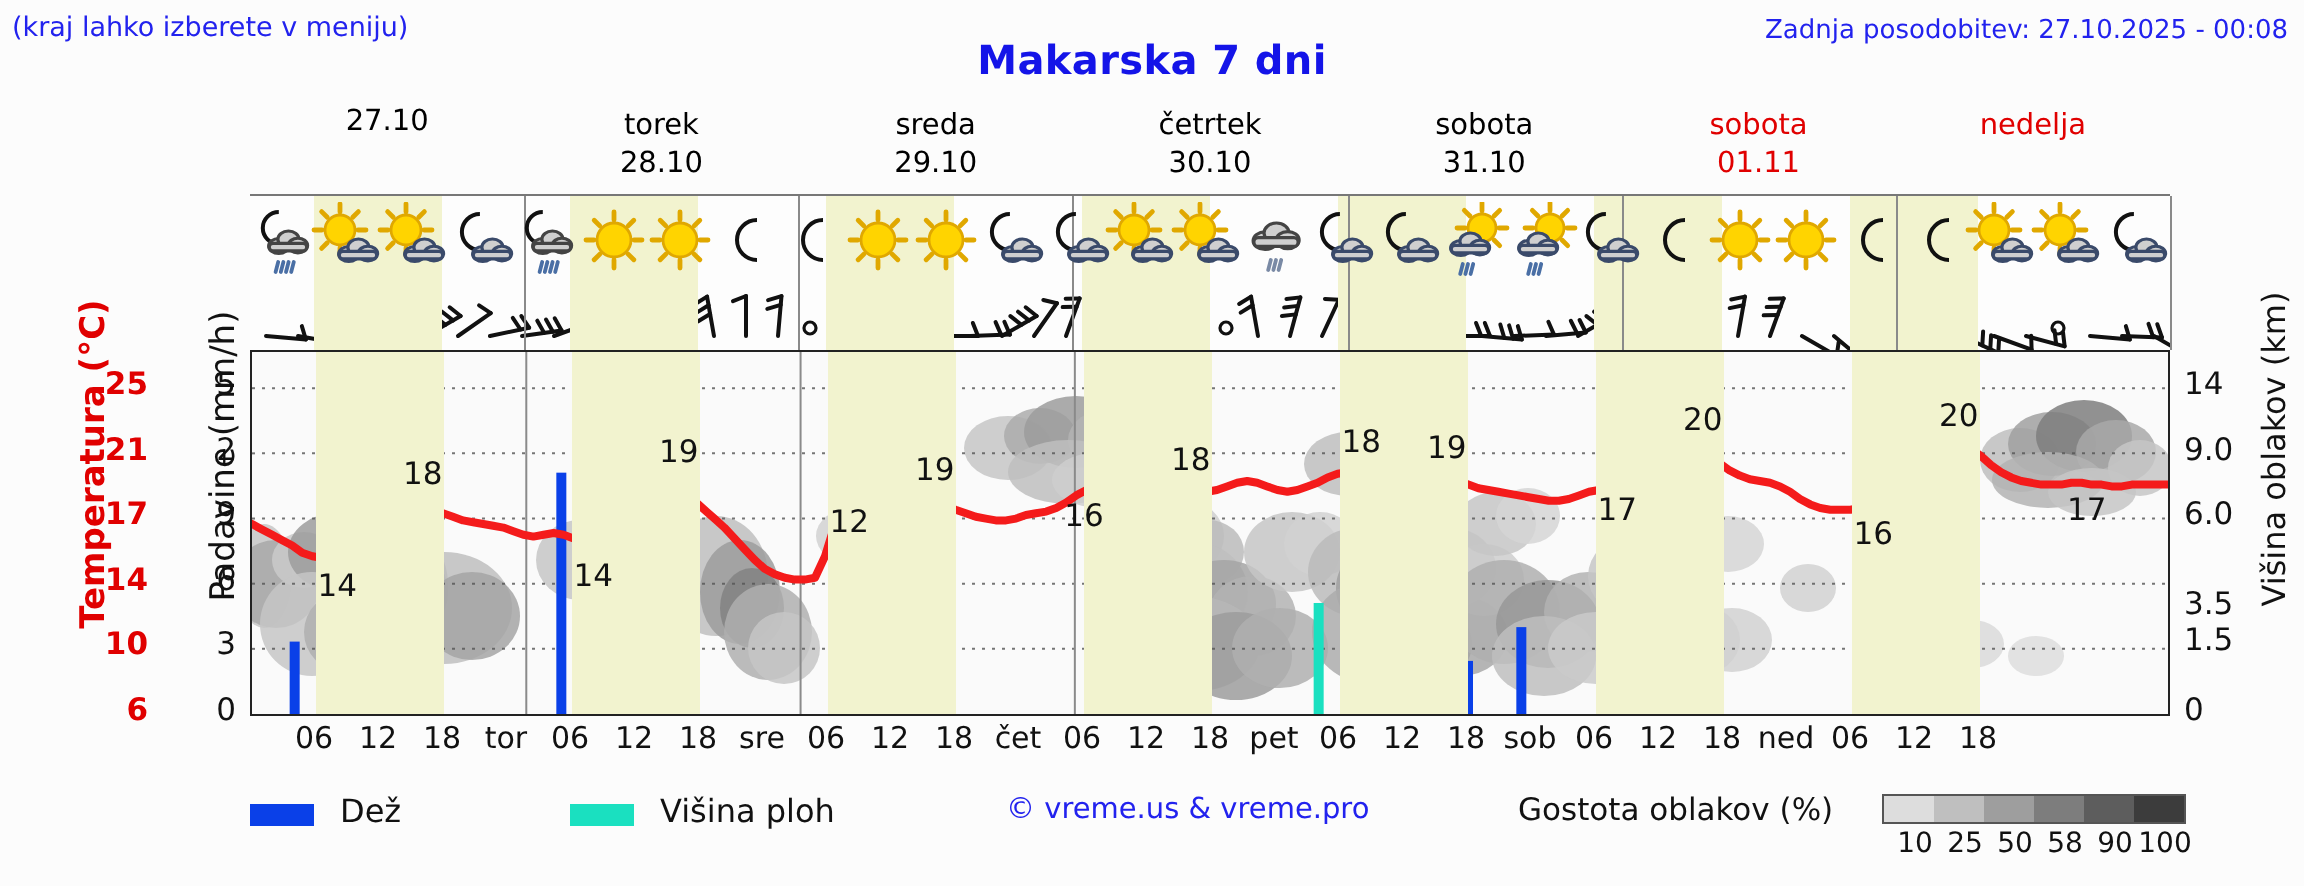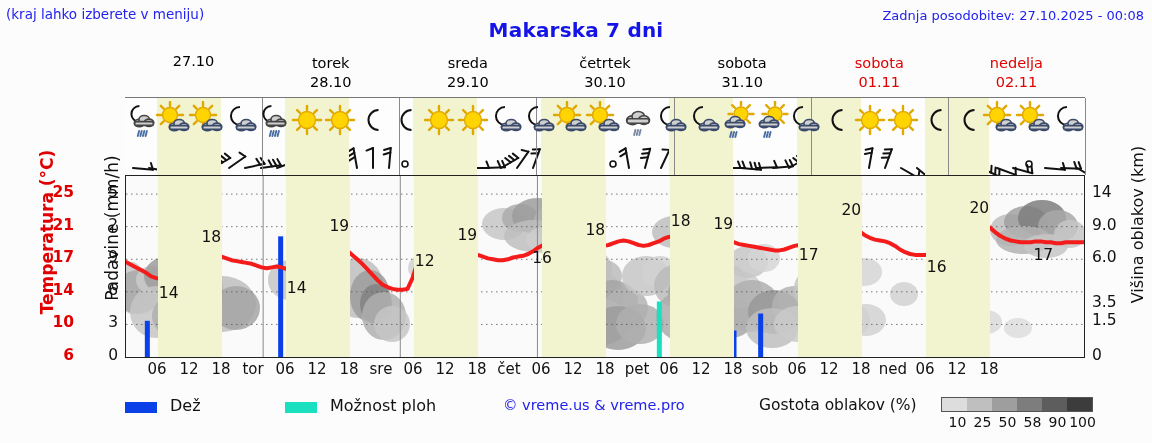--- a/index.html
+++ b/index.html
@@ -169,21 +169,20 @@
       <div class="day-cell" style="left: 548.571px; width: 137.143px;">
         <span class="dname">sobota</span>
         <span class="ddate">31.10</span>
       </div>
       <div class="day-cell weekend" style="left: 685.714px; width: 137.143px;">
         <span class="dname">sobota</span>
         <span class="ddate">01.11</span>
       </div>
       <div class="day-cell weekend" style="left: 822.857px; width: 137.143px;">
         <span class="dname">nedelja</span>
-        <span class="ddate">02.11</span>
       </div>
     </div>
 
   <div class="abs" id="icon-row">
       <div class="icon-daybg" style="left: 32px; width: 64px;"></div>
       <div class="icon-daybg" style="left: 160px; width: 64px;"></div>
       <div class="icon-daybg" style="left: 288px; width: 64px;"></div>
       <div class="icon-daybg" style="left: 416px; width: 64px;"></div>
       <div class="icon-daybg" style="left: 544px; width: 64px;"></div>
       <div class="icon-daybg" style="left: 672px; width: 64px;"></div>
@@ -921,21 +920,21 @@
       <div class="xlab" style="left: 800px;">06</div>
       <div class="xlab" style="left: 832px;">12</div>
       <div class="xlab" style="left: 864px;">18</div>
     </div>
 
   <div class="abs" id="legend">
     <div class="lg-swatch" style="left: 0px; background: rgb(10, 64, 232);"></div>
     <div class="lg-text" style="left:45px;">Dež</div>
 
     <div class="lg-swatch" style="left: 160px; background: rgb(26, 224, 192);"></div>
-    <div class="lg-text" style="left:205px;">Možnost ploh</div>
+    <div class="lg-text" style="left:205px;">Višina ploh</div>
 
     <div id="copyright">© vreme.us &amp; vreme.pro</div>
 
     <div id="cloud-legend-title">Gostota oblakov (%)</div>
     <div id="cloud-scale">
         <div class="cs-seg" style="left: 0px; width: 25px; background: rgb(221, 221, 221);"></div>
         <div class="cs-seg" style="left: 25px; width: 25px; background: rgb(191, 191, 191);"></div>
         <div class="cs-seg" style="left: 50px; width: 25px; background: rgb(158, 158, 158);"></div>
         <div class="cs-seg" style="left: 75px; width: 25px; background: rgb(125, 125, 125);"></div>
         <div class="cs-seg" style="left: 100px; width: 25px; background: rgb(93, 93, 93);"></div>

